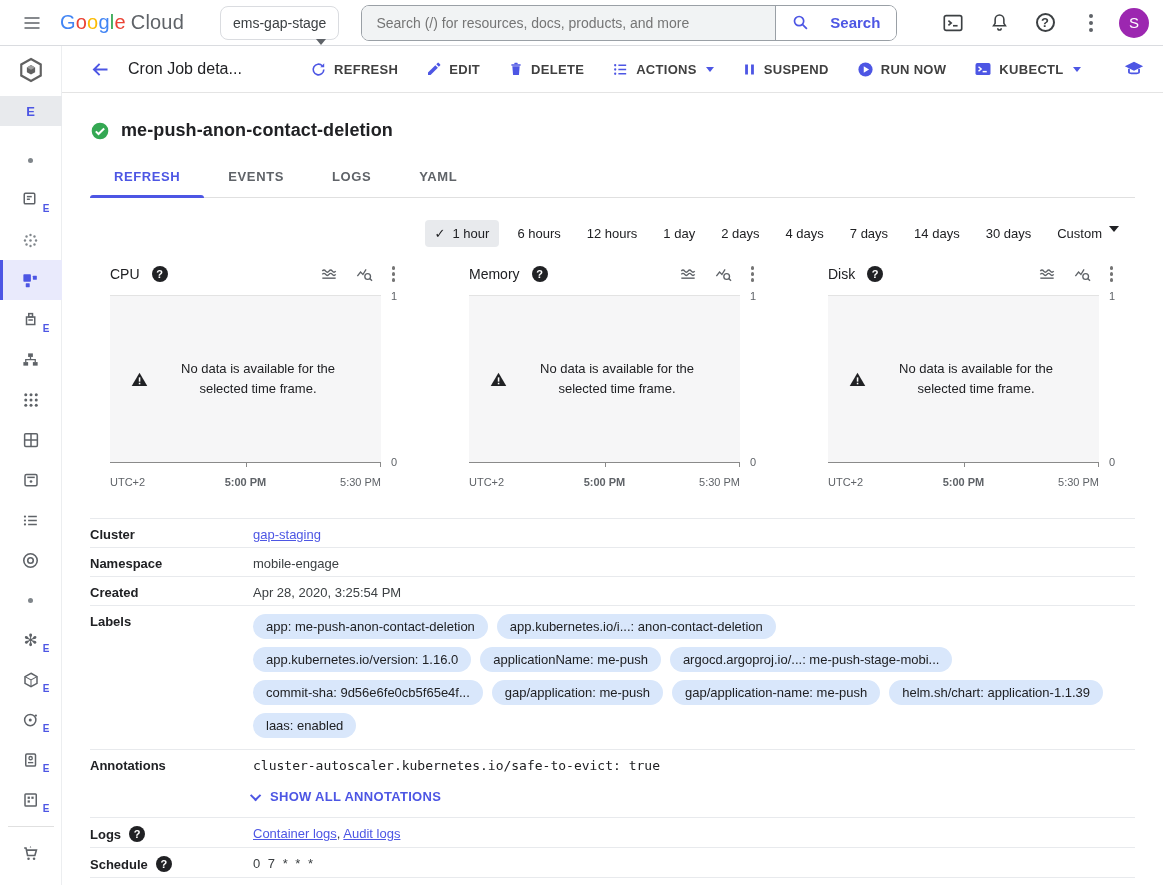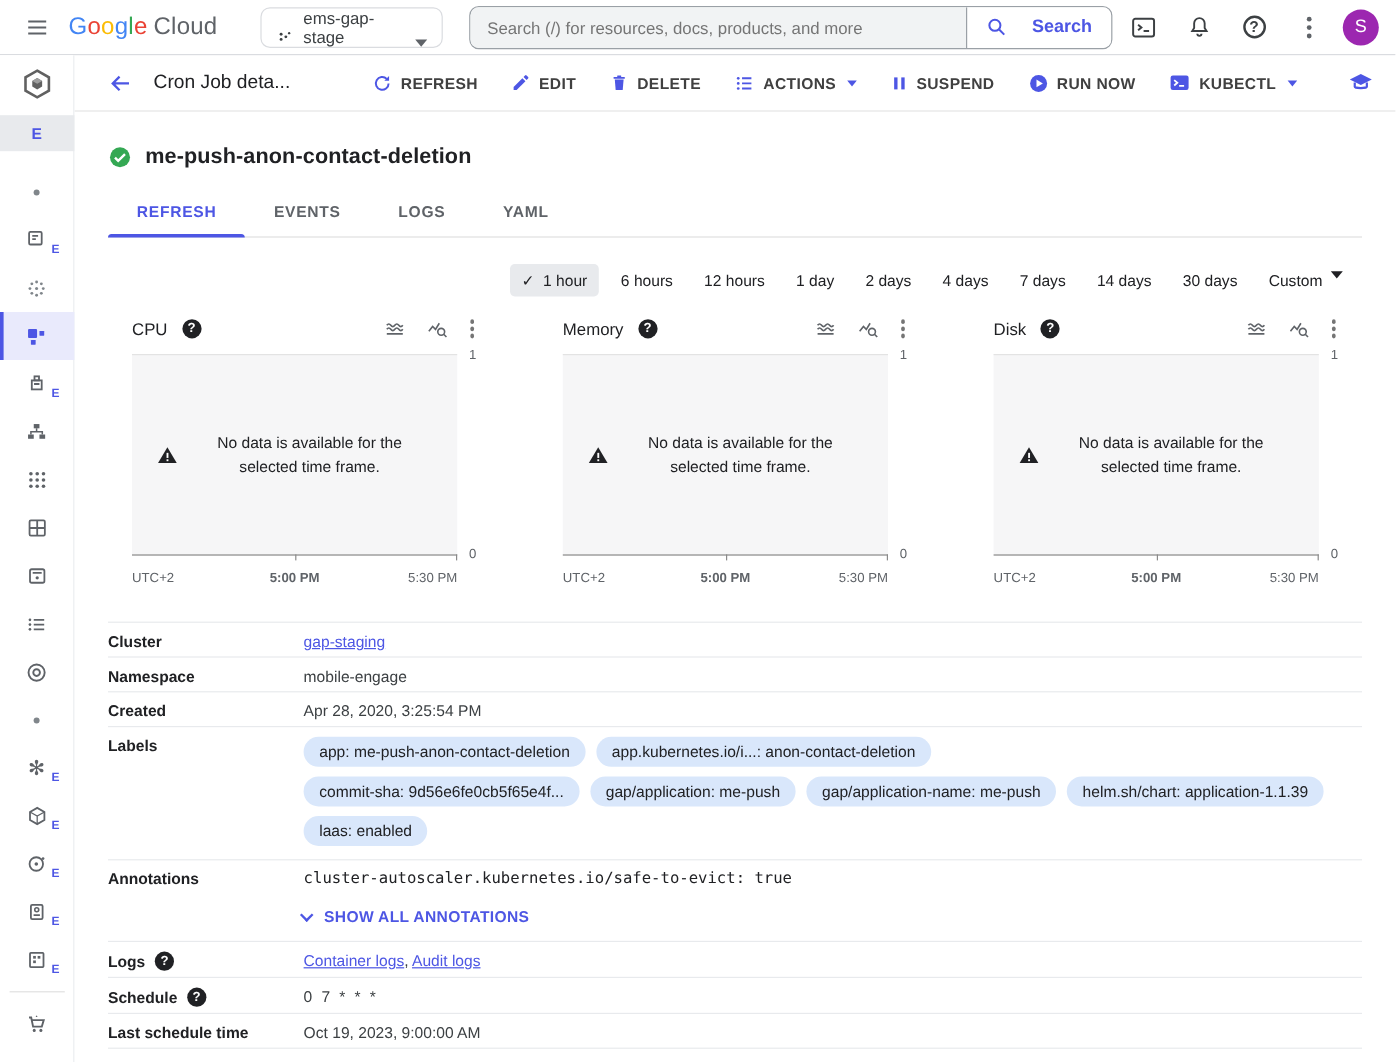--- a/index.html
+++ b/index.html
@@ -9,21 +9,21 @@
 
   
   .topbar { height:46px; display:flex; align-items:center; padding:0 14px 0 12px;
     border-bottom:1px solid #dadce0; gap:8px; }
   .hamburger { width:40px; height:40px; display:flex; align-items:center; justify-content:center; cursor:pointer; }
   .logo { display:flex; align-items:baseline; font-size:20px; letter-spacing:.2px; margin-right:28px; white-space:nowrap; }
   .logo .l0,.logo .l3 { color:#4285f4; } .logo .l1,.logo .l5 { color:#ea4335; }
   .logo .l2 { color:#fbbc05; } .logo .l4 { color:#34a853; }
   .logo .suffix { color:#5f6368; margin-left:5px; }
   .proj-pill { display:flex; align-items:flex-end; gap:8px; border:1px solid #dadce0; border-radius:8px;
-    height:34px; padding:0 12px; font-size:14px; color:#3c4043; margin-right:14px; cursor:pointer; }
+    height:34px; padding:0 12px; font-size:14px; color:#3c4043; margin-right:14px; cursor:pointer;flex-direction:column; }
   .caret { width:0; height:0; border-left:5px solid transparent; border-right:5px solid transparent; border-top:6px solid #5f6368; }
   .searchbox { flex:0 0 536px; display:flex; height:36px; border:1px solid #9aa0a6; border-radius:8px; overflow:hidden; }
   .searchbox input { flex:1; border:0; outline:0; background:#f1f3f4; padding:0 14px; font-size:14px;
     color:#5f6368; font-family:"Liberation Sans",sans-serif; }
   .search-btn { display:flex; align-items:center; gap:21px; background:#fff; border-left:1px solid #9aa0a6;
     padding:0 16px; color:#4d56e4; font-size:15px; font-weight:700; cursor:pointer; }
   .tb-icons { display:flex; align-items:center; gap:10px; margin-left:auto; }
   .tb-icon { width:36px; height:36px; display:flex; align-items:center; justify-content:center; cursor:pointer; color:#3c4043; }
   .qmark-lg { width:19px; height:19px; border-radius:50%; border:2px solid #3c4043; color:#3c4043;
     font-size:13px; font-weight:700; display:flex; align-items:center; justify-content:center; }
@@ -604,20 +604,25 @@
       <div class="dvalue">Apr 28, 2020, 3:25:54 PM</div>
     </div>
     <div class="drow">
       <div class="dlabel">Labels</div>
       <div class="dvalue chips-wrap">
         <div class="chip-row">
           <span class="chip">app: me-push-anon-contact-deletion</span>
           <span class="chip">app.kubernetes.io/i...: anon-contact-deletion</span>
         </div>
         <div class="chip-row">
+          <span class="chip">app.kubernetes.io/version: 1.16.0</span>
+          <span class="chip">applicationName: me-push</span>
+          <span class="chip">argocd.argoproj.io/...: me-push-stage-mobi...</span>
+        </div>
+        <div class="chip-row">
           <span class="chip">commit-sha: 9d56e6fe0cb5f65e4f...</span>
           <span class="chip">gap/application: me-push</span>
           <span class="chip">gap/application-name: me-push</span>
           <span class="chip">helm.sh/chart: application-1.1.39</span>
         </div>
         <div class="chip-row">
           <span class="chip">laas: enabled</span>
         </div>
       </div>
     </div>

